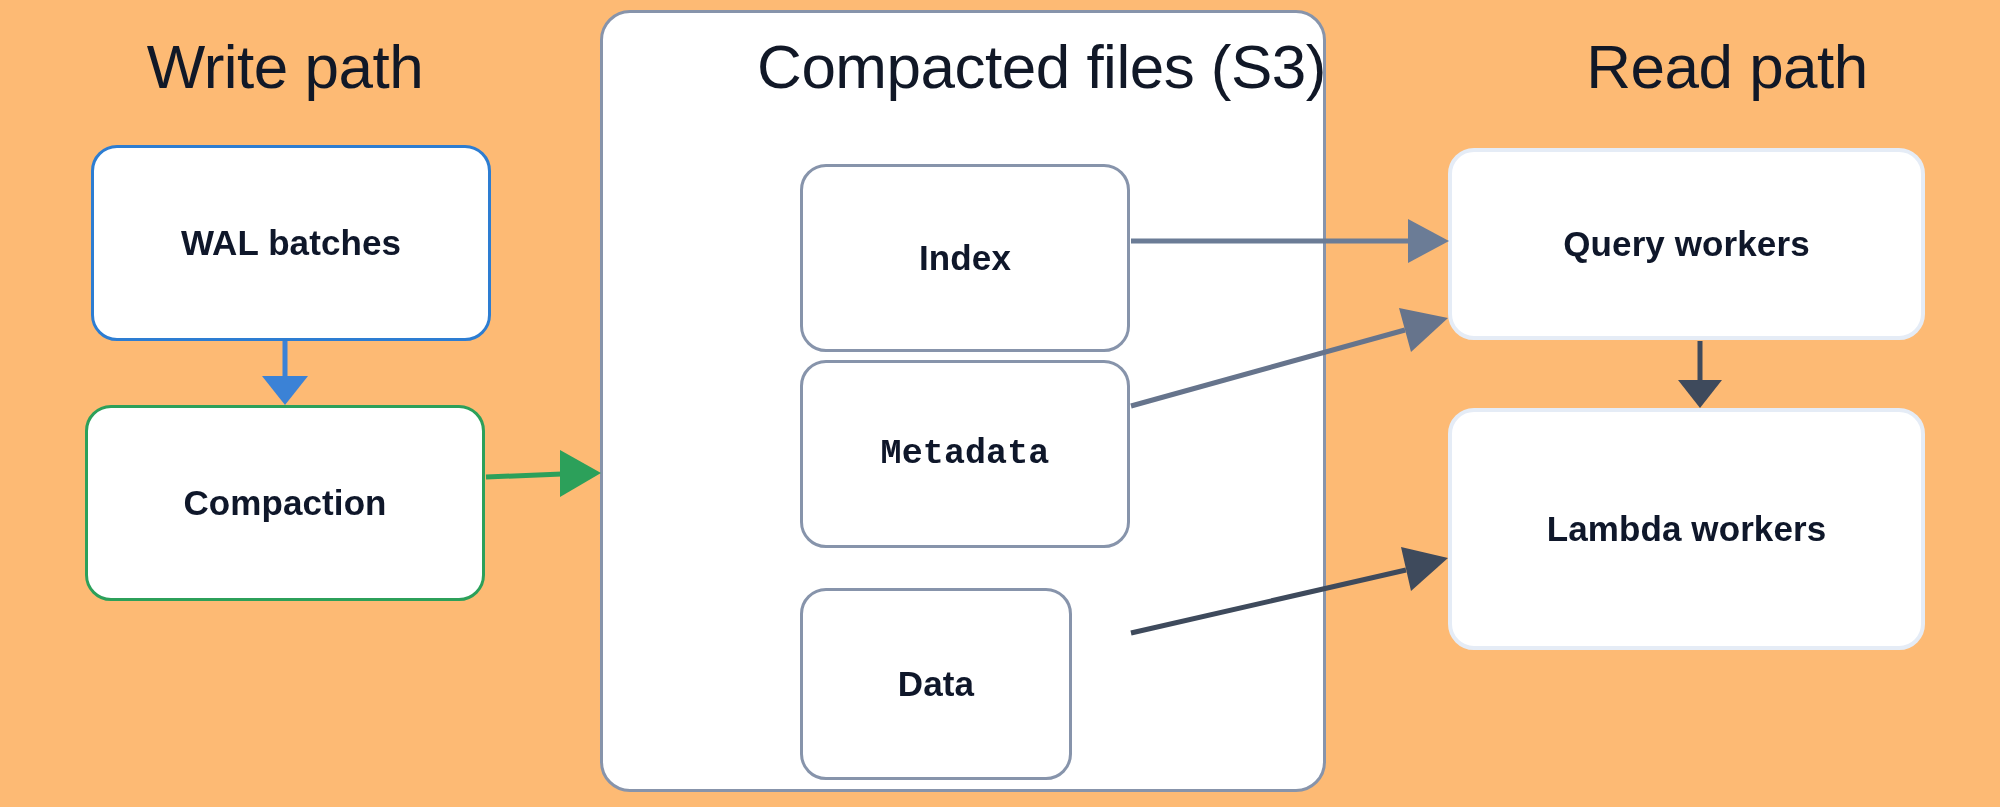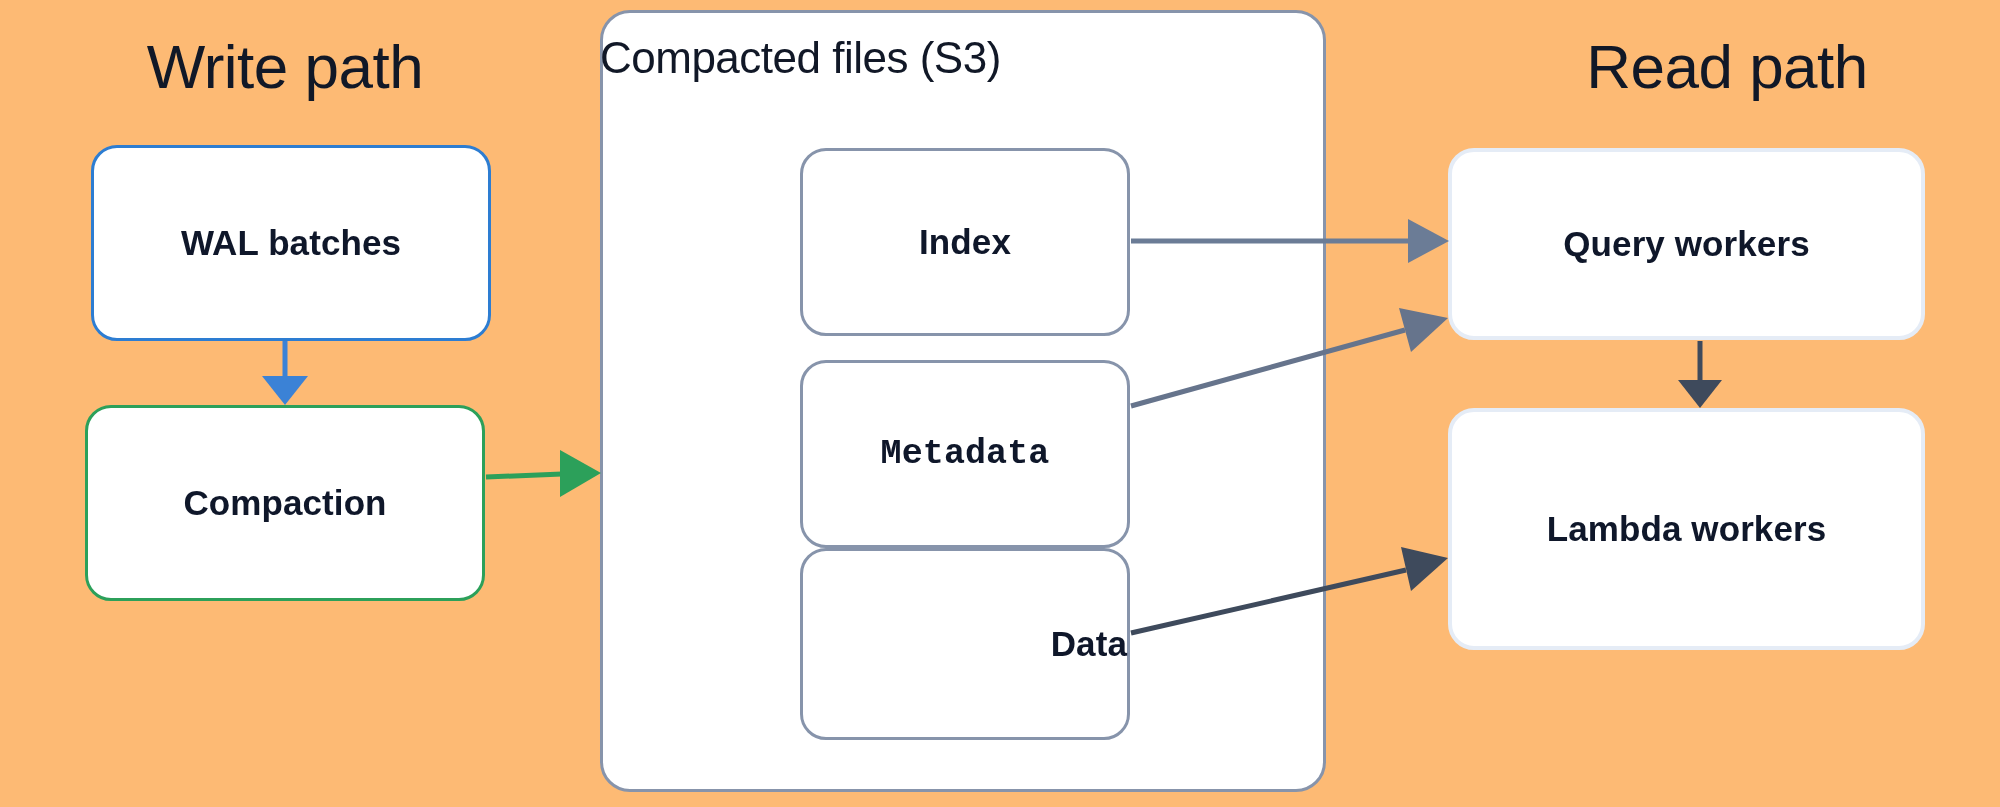--- a/index.html
+++ b/index.html
@@ -56,26 +56,26 @@
   }
   .group-box {
     position: absolute;
     box-sizing: border-box;
     background: #ffffff;
     border: 3px solid #8794ab;
     border-radius: 30px;
   }
   .group-title {
     position: absolute;
-    font-size: 44px;
+    font-size: 62px;
     font-weight: 400;
     color: #111827;
     white-space: nowrap;
     letter-spacing: -0.5px;
-    text-align: left;
+    text-align: right;
     line-height: 1;
   }
 </style>
 </head>
 <body>
 
 <div id="stage">
 
   <div class="col-title" style="left:0px; top:36px; width:570px;">Write path</div>
 
@@ -86,29 +86,29 @@
   <div class="group-title" style="left:600px; top:36px; width:726px;">Compacted files (S3)</div>
 
   <div class="node" style="left:91px; top:145px; width:400px; height:196px; border-width:3px; border-color:#2d7dd2;">
     <span class="node-label">WAL batches</span>
   </div>
 
   <div class="node" style="left:85px; top:405px; width:400px; height:196px; border-width:3px; border-color:#2ca05a;">
     <span class="node-label">Compaction</span>
   </div>
 
-  <div class="node" style="left:800px; top:148px; width:330px; height:188px; border-width:3px; border-color:#8794ab;">
+  <div class="node" style="left:800px; top:164px; width:330px; height:188px; border-width:3px; border-color:#8794ab;">
     <span class="node-label">Index</span>
   </div>
 
   <div class="node" style="left:800px; top:360px; width:330px; height:188px; border-width:3px; border-color:#8794ab;font-family:Liberation Mono, monospace;">
     <span class="node-label">Metadata</span>
   </div>
 
-  <div class="node" style="left:800px; top:548px; width:330px; height:192px; border-width:3px; border-color:#8794ab;justify-content:flex-end;">
+  <div class="node" style="left:800px; top:588px; width:272px; height:192px; border-width:3px; border-color:#8794ab;">
     <span class="node-label">Data</span>
   </div>
 
   <div class="node" style="left:1448px; top:148px; width:477px; height:192px; border-width:4px; border-color:#e5ecf6;">
     <span class="node-label">Query workers</span>
   </div>
 
   <div class="node" style="left:1448px; top:408px; width:477px; height:242px; border-width:4px; border-color:#e5ecf6;">
     <span class="node-label">Lambda workers</span>
   </div>

